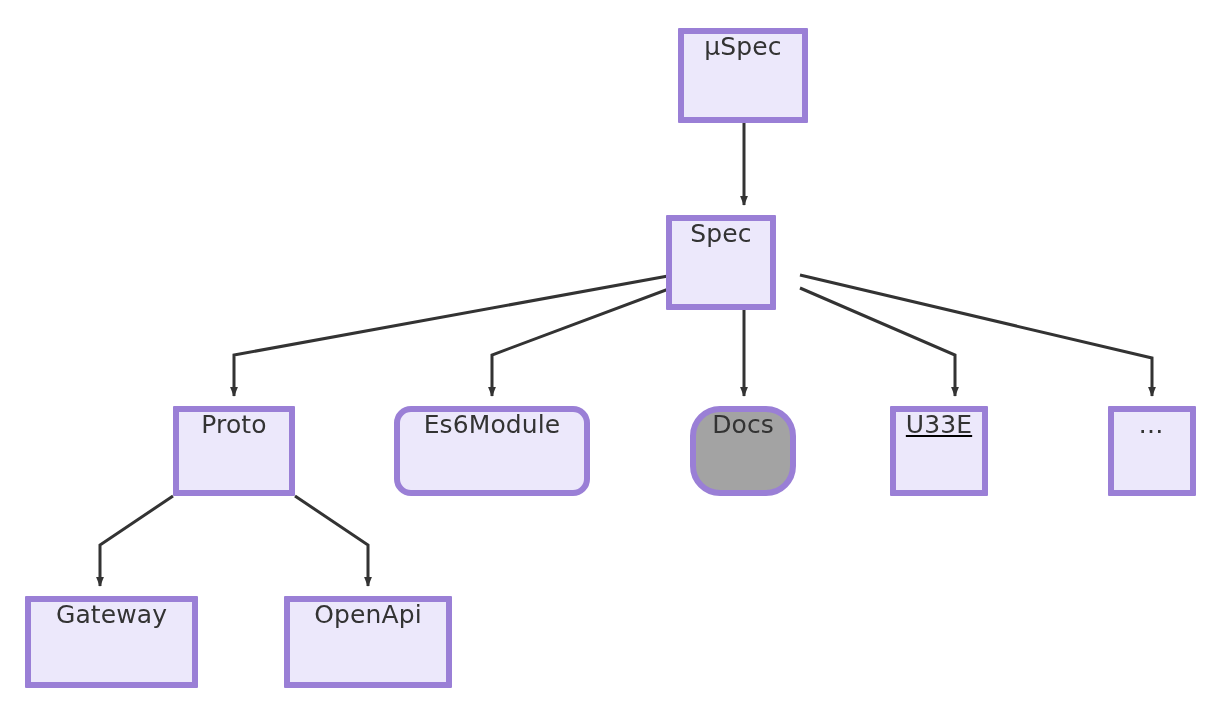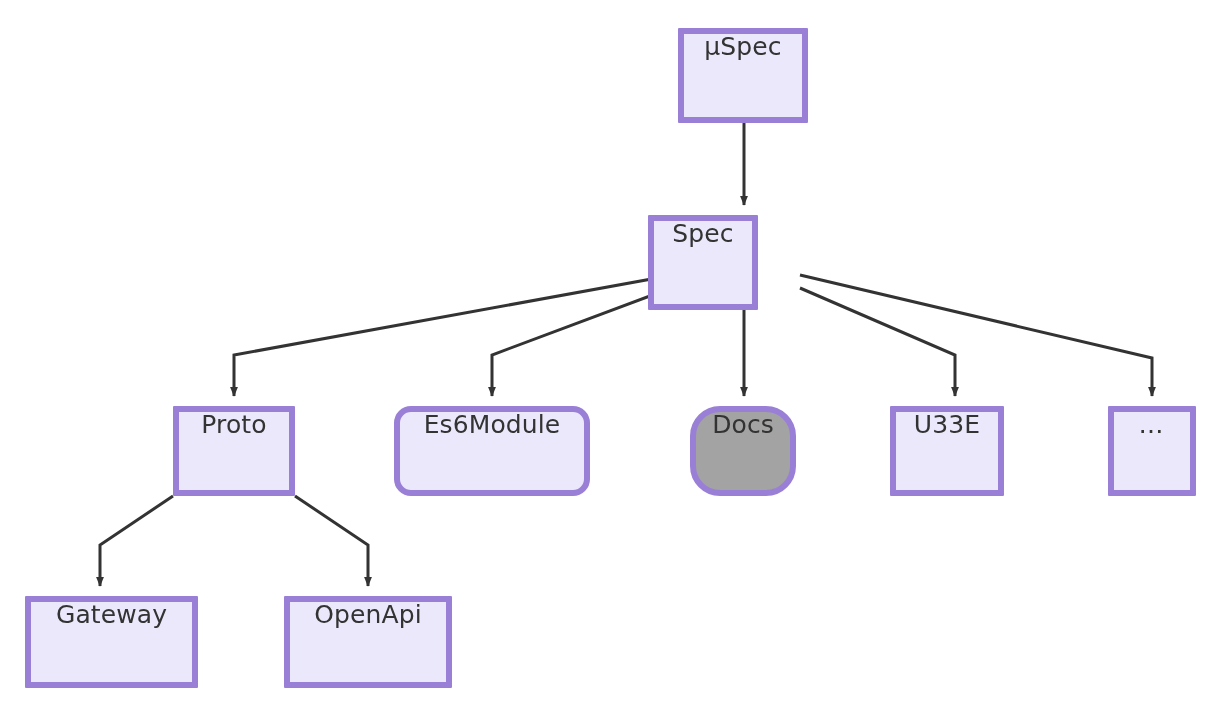--- a/index.html
+++ b/index.html
@@ -71,33 +71,33 @@
         <path d="M 800,275 L 1152,358 L 1152,396" fill="none" stroke="#333333" stroke-width="3" stroke-linejoin="miter" stroke-linecap="butt" marker-end="url(#arrowhead)"></path>
         <path d="M 173,496 L 100,545 L 100,586" fill="none" stroke="#333333" stroke-width="3" stroke-linejoin="miter" stroke-linecap="butt" marker-end="url(#arrowhead)"></path>
         <path d="M 295,496 L 368,545 L 368,586" fill="none" stroke="#333333" stroke-width="3" stroke-linejoin="miter" stroke-linecap="butt" marker-end="url(#arrowhead)"></path>
       </g>
   </svg>
 
   <div id="node-layer">
       <div class="node" style="left: 678px; top: 28px; width: 130px; height: 95px; background: rgb(236, 232, 251); border-color: rgb(154, 127, 214);">
         <span class="node-label" style="color: rgb(51, 51, 51);">µSpec</span>
       </div>
-      <div class="node" style="left: 648px; top: 215px; width: 110px; height: 95px; background: rgb(236, 232, 251); border-color: rgb(154, 127, 214);">
+      <div class="node" style="left: 666px; top: 215px; width: 110px; height: 95px; background: rgb(236, 232, 251); border-color: rgb(154, 127, 214);">
         <span class="node-label" style="color: rgb(51, 51, 51);">Spec</span>
       </div>
       <div class="node" style="left: 173px; top: 406px; width: 122px; height: 90px; background: rgb(236, 232, 251); border-color: rgb(154, 127, 214);">
         <span class="node-label" style="color: rgb(51, 51, 51);">Proto</span>
       </div>
       <div class="node" style="left: 394px; top: 406px; width: 196px; height: 90px; background: rgb(236, 232, 251); border-color: rgb(154, 127, 214); border-radius: 17px;">
         <span class="node-label" style="color: rgb(51, 51, 51);">Es6Module</span>
       </div>
       <div class="node" style="left: 690px; top: 406px; width: 106px; height: 90px; background: #a3a3a3; border-color: rgb(154, 127, 214); border-radius: 30px;">
         <span class="node-label" style="color: rgb(51, 51, 51);">Docs</span>
       </div>
-      <div class="node" style="left: 890px; top: 406px; width: 114px; height: 90px; background: rgb(236, 232, 251); border-color: rgb(154, 127, 214);">
+      <div class="node" style="left: 890px; top: 406px; width: 98px; height: 90px; background: rgb(236, 232, 251); border-color: rgb(154, 127, 214); text-decoration: underline;">
         <span class="node-label" style="color: rgb(51, 51, 51);">U33E</span>
       </div>
       <div class="node" style="left: 1108px; top: 406px; width: 88px; height: 90px; background: rgb(236, 232, 251); border-color: rgb(154, 127, 214);">
         <span class="node-label ellipsis" style="color: rgb(51, 51, 51);">…</span>
       </div>
       <div class="node" style="left: 14px; top: 596px; width: 173px; height: 92px; background: rgb(236, 232, 251); border-color: rgb(154, 127, 214); margin-left: 11px;">
         <span class="node-label" style="color: rgb(51, 51, 51);">Gateway</span>
       </div>
       <div class="node" style="left: 284px; top: 596px; width: 168px; height: 92px; background: rgb(236, 232, 251); border-color: rgb(154, 127, 214);">
         <span class="node-label" style="color: rgb(51, 51, 51);">OpenApi</span>

